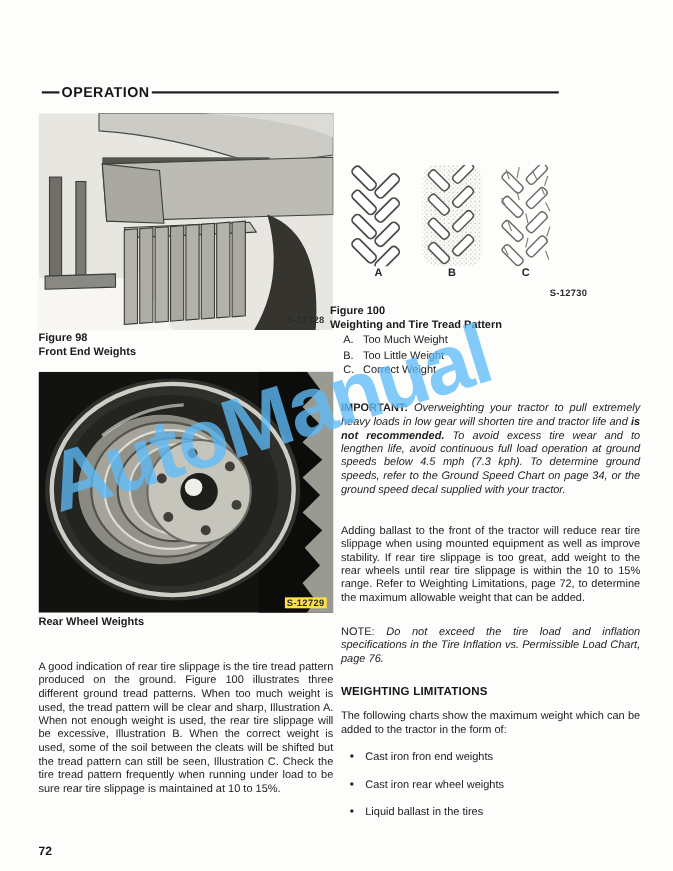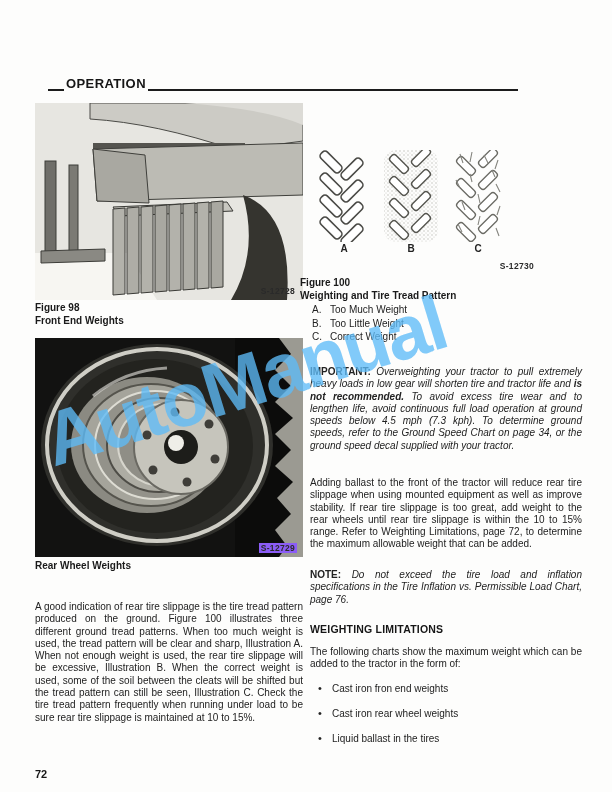--- a/index.html
+++ b/index.html
@@ -1,46 +1,46 @@
 <!DOCTYPE html>
 <html><head>
 <meta charset="utf-8">
 <style>
   html,body { margin:0; padding:0; }
   body { background:#ffffff; font-family:"Liberation Sans", sans-serif; color:#1f1f1f; }
   .page { position:relative; width:612px; height:792px; background:#fdfdfc; overflow:hidden; }
 
   
-  .hdr { position:absolute; left:48px; top:76px; width:470px; display:flex; align-items:flex-end; }
+  .hdr { position:absolute; left:38px; top:76px; width:470px; display:flex; align-items:center; }
   .hdr .dash { width:16px; height:2px; background:#1c1c1c; margin-right:2px; }
   .hdr .title { font-size:13px; font-weight:bold; letter-spacing:0.4px; color:#161616; }
   .hdr .rule { flex:1; height:2px; background:#1c1c1c; margin-left:2px; }
 
   
   .abs { position:absolute; }
   .body-text { font-size:10px; line-height:12.3px; text-align:justify; color:#222; }
   .caption { font-size:10px; font-weight:bold; text-align:left; line-height:12.5px; color:#1a1a1a; }
   .photo-ref { font-size:8.5px; font-weight:bold; color:#2a2a2a; letter-spacing:0.3px; }
 
   
   .photo { position:absolute; }
   .photo svg { display:block; }
   .ref-chip { position:absolute; right:6px; bottom:4px; padding:0 2px; }
-  .ref-chip.on-dark { background:#8b5cf6; }
+  .ref-chip.on-dark { background:#fde047; }
 
   
   .pattern { position:absolute; width:56px; height:92px; }
   .pattern-label { position:absolute; width:56px; text-align:center; font-size:10px; font-weight:bold; color:#222; }
   .legend-row { display:flex; font-size:10px; line-height:13.6px; color:#222; }
   .legend-key { width:18px; flex:0 0 18px; }
 
   .imp { font-style:italic; }
   .imp .lead { font-style:normal; font-weight:bold; }
   .imp .strong { font-weight:bold; }
-  .note .lead { font-weight:bold; font-style:normal; }
+  .note .lead { font-weight:normal; font-style:normal; }
   .note .body { font-style:italic; }
 
   .sec-heading { font-size:10.5px; font-weight:bold; letter-spacing:0.2px; color:#161616; }
 
   .bullet-row { position:absolute; display:flex; font-size:10px; line-height:12.3px; color:#222;align-items:flex-end; }
   .bullet-glyph { width:14px; flex:0 0 14px; }
   .bullet-glyph::before { content:"•"; font-size:11px; }
 
   .page-num { font-size:11px; font-weight:bold; color:#161616; }
 

